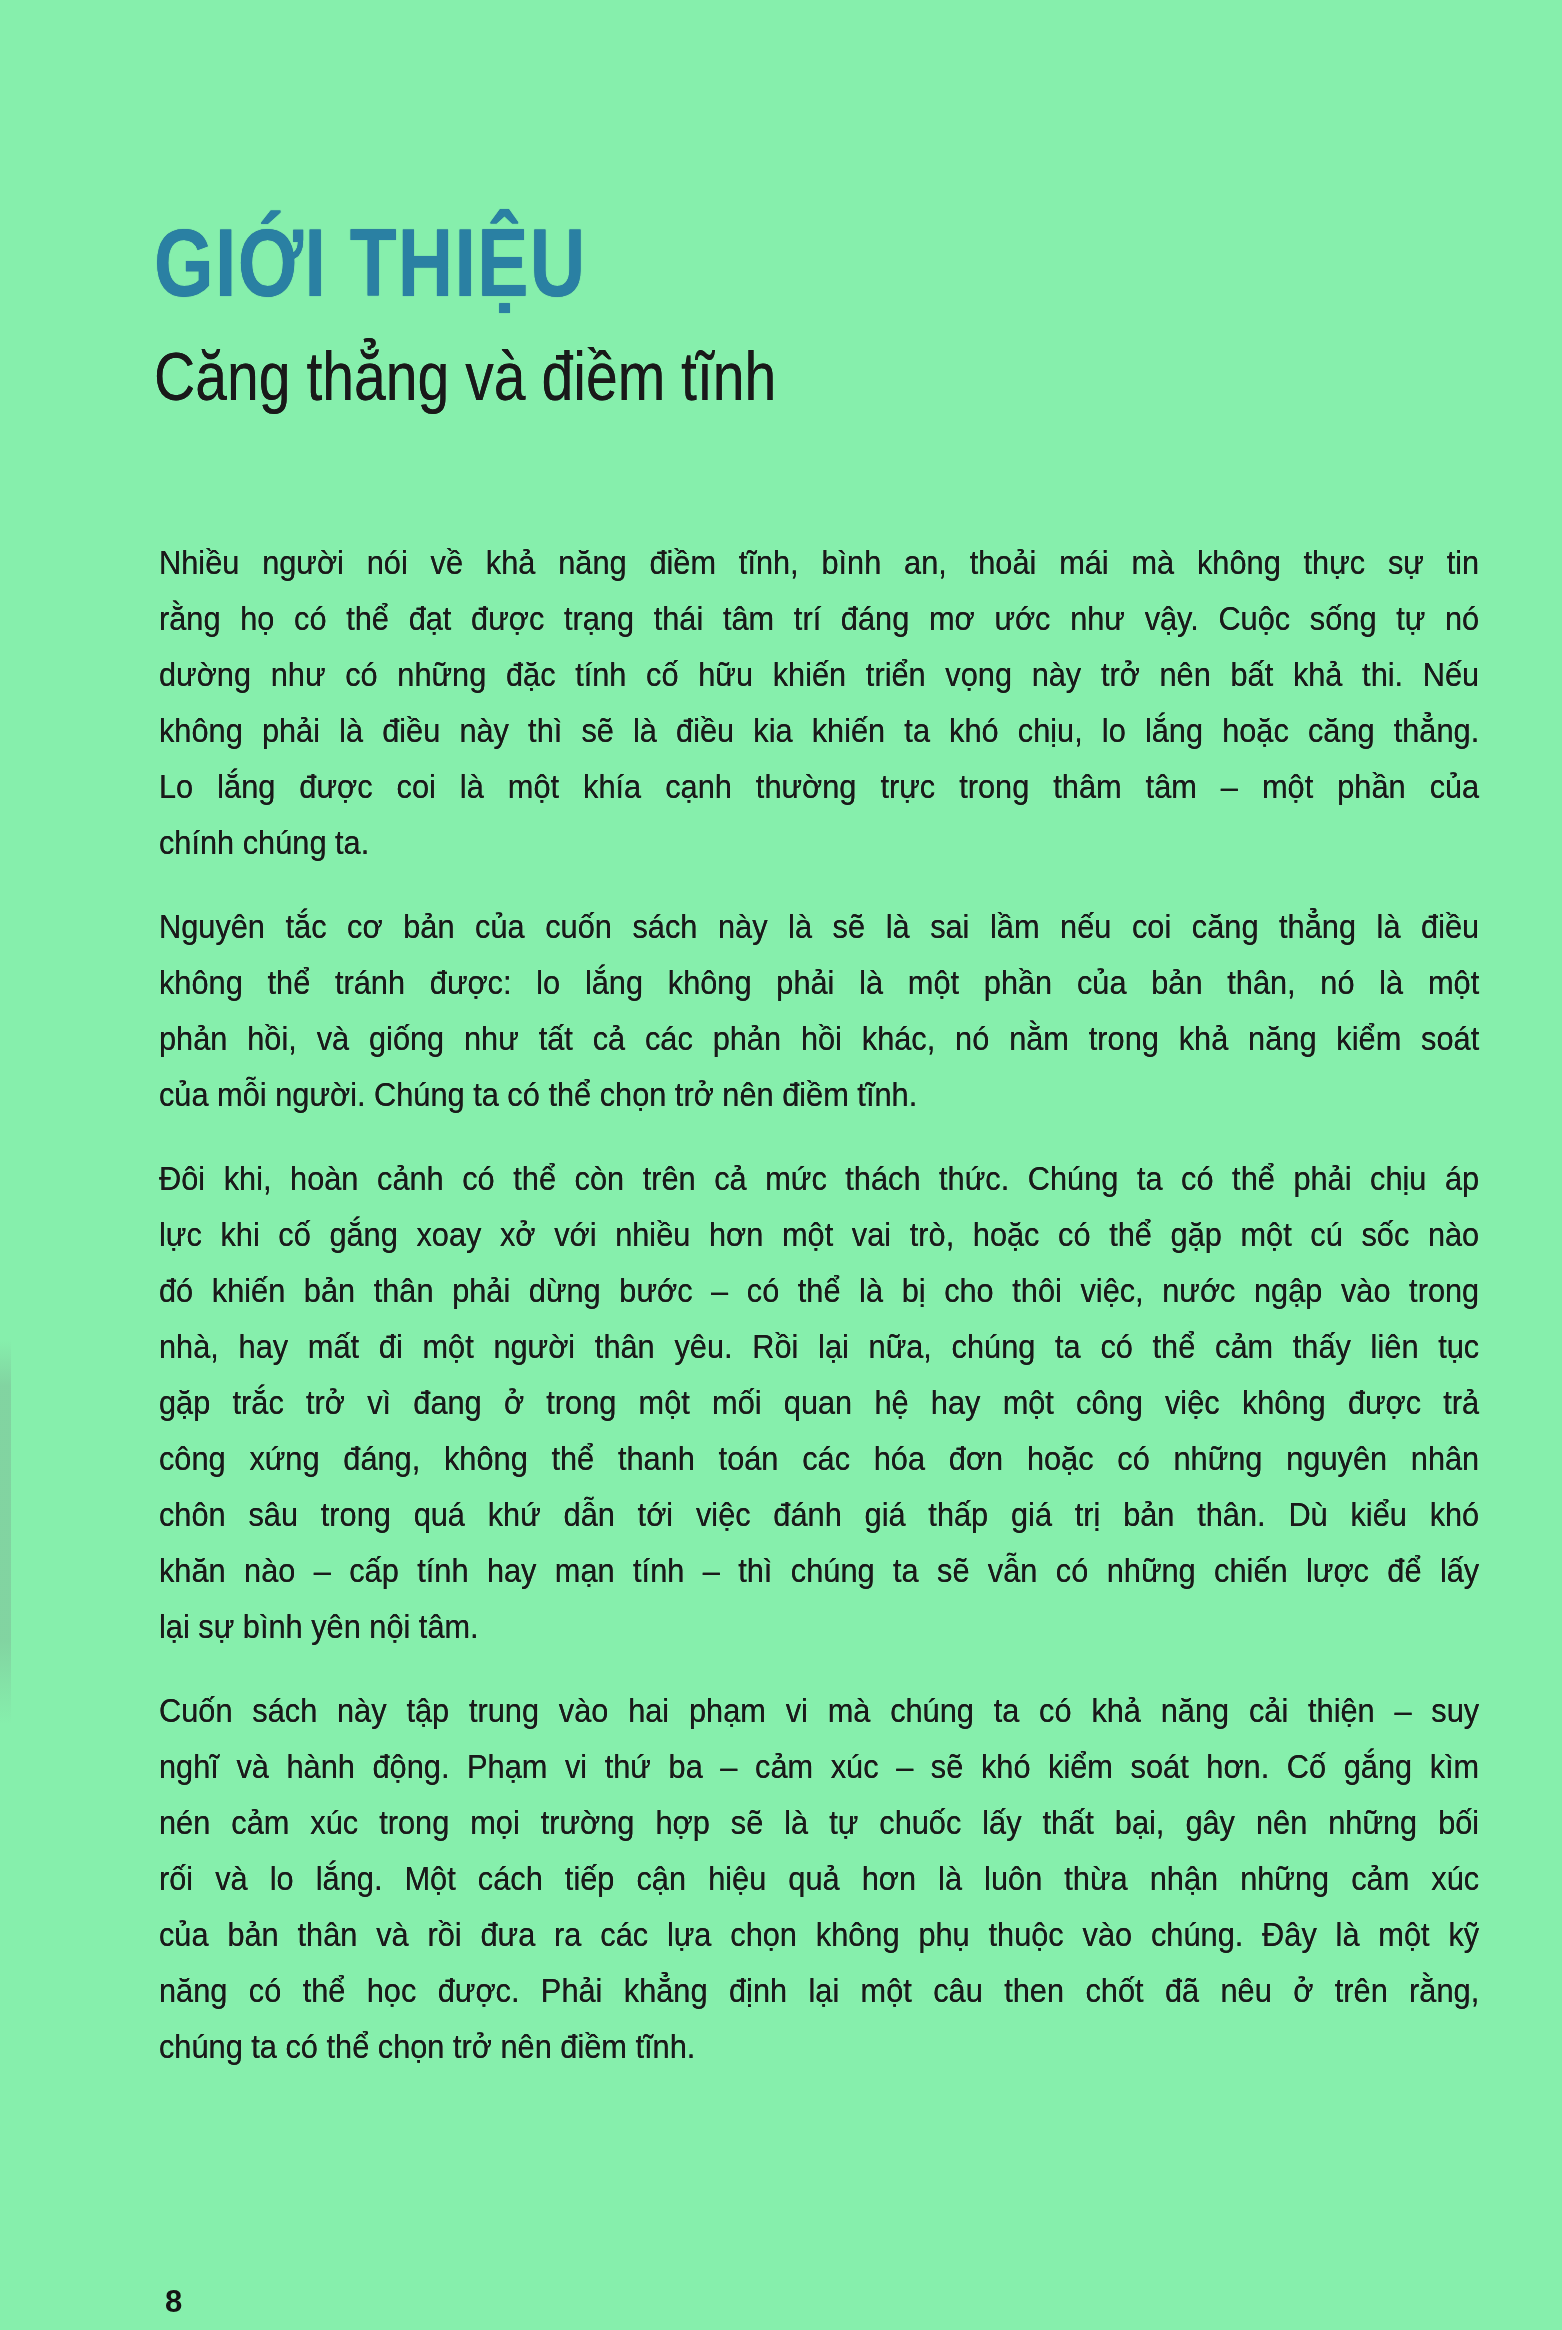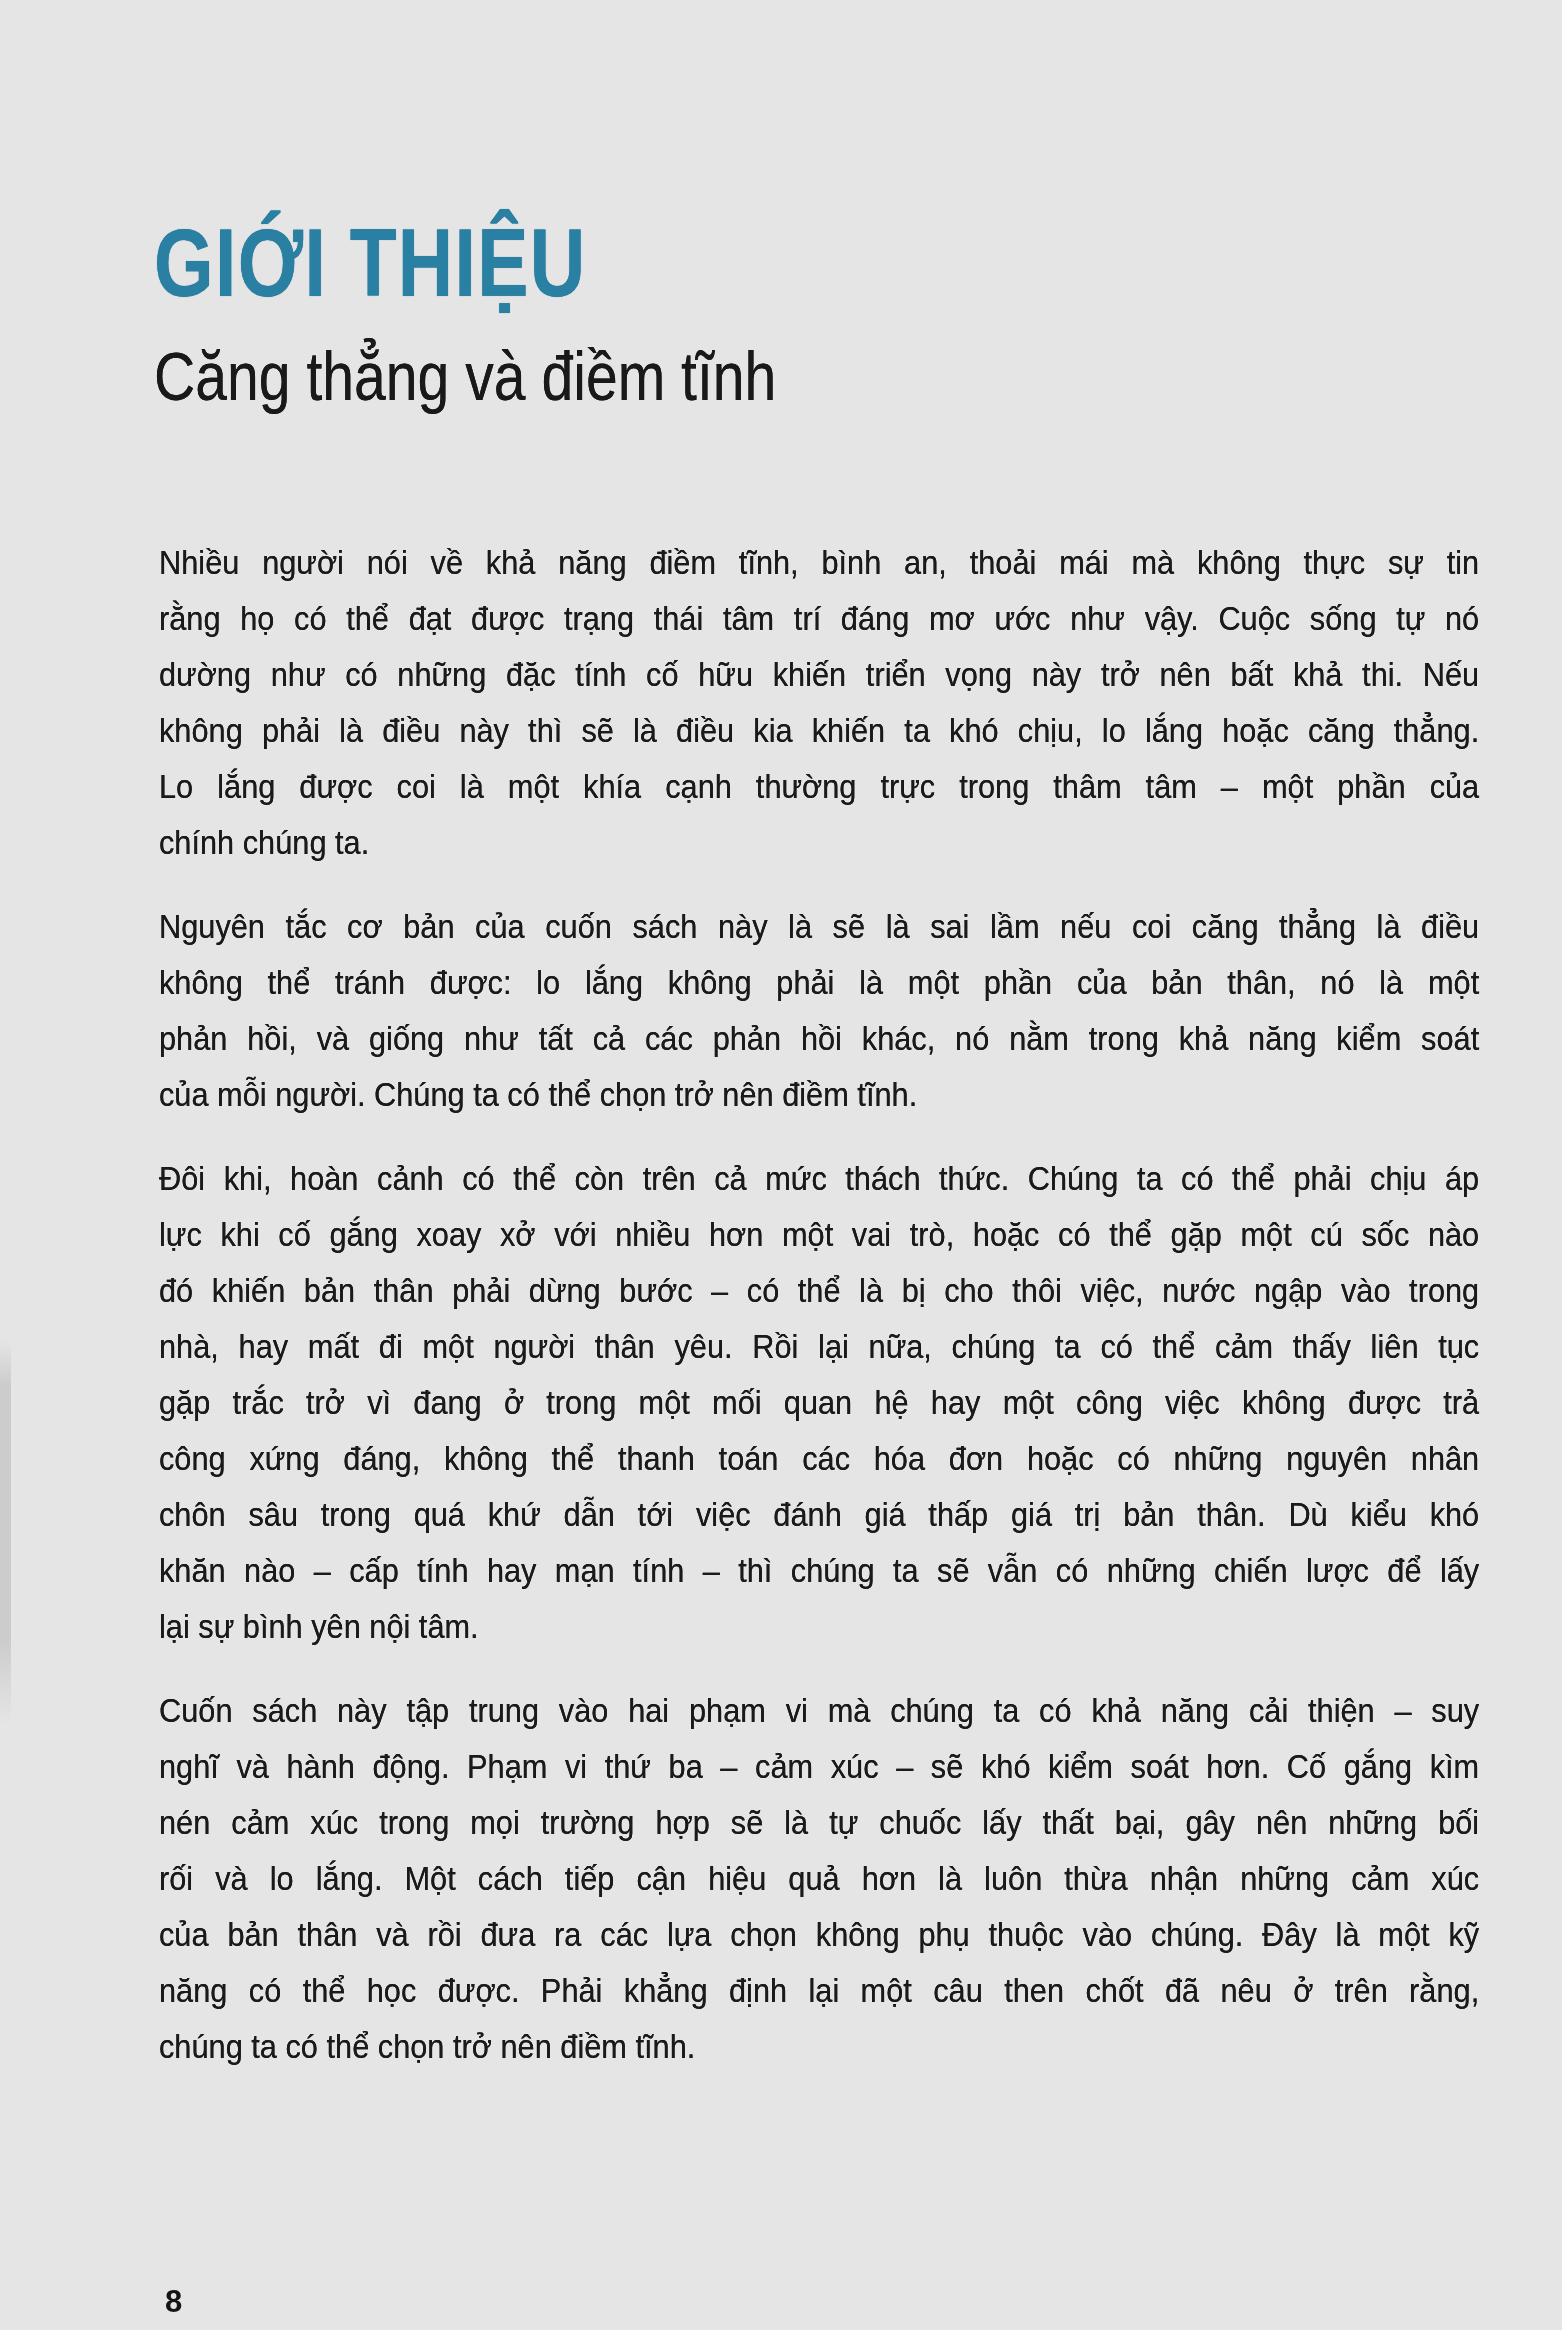--- a/index.html
+++ b/index.html
@@ -6,21 +6,21 @@
   body {
     width: 1562px;
     height: 2330px;
     background: #ffffff;
     font-family: "Liberation Sans", "DejaVu Sans", sans-serif;
   }
   .page {
     position: relative;
     width: 1562px;
     height: 2330px;
-    background: #e5e5e5;
+    background: #86efac;
     overflow: hidden;
   }
   
   .binding-shadow {
     position: absolute;
     left: 0;
     top: 1340px;
     width: 11px;
     height: 384px;
     background: linear-gradient(180deg,

